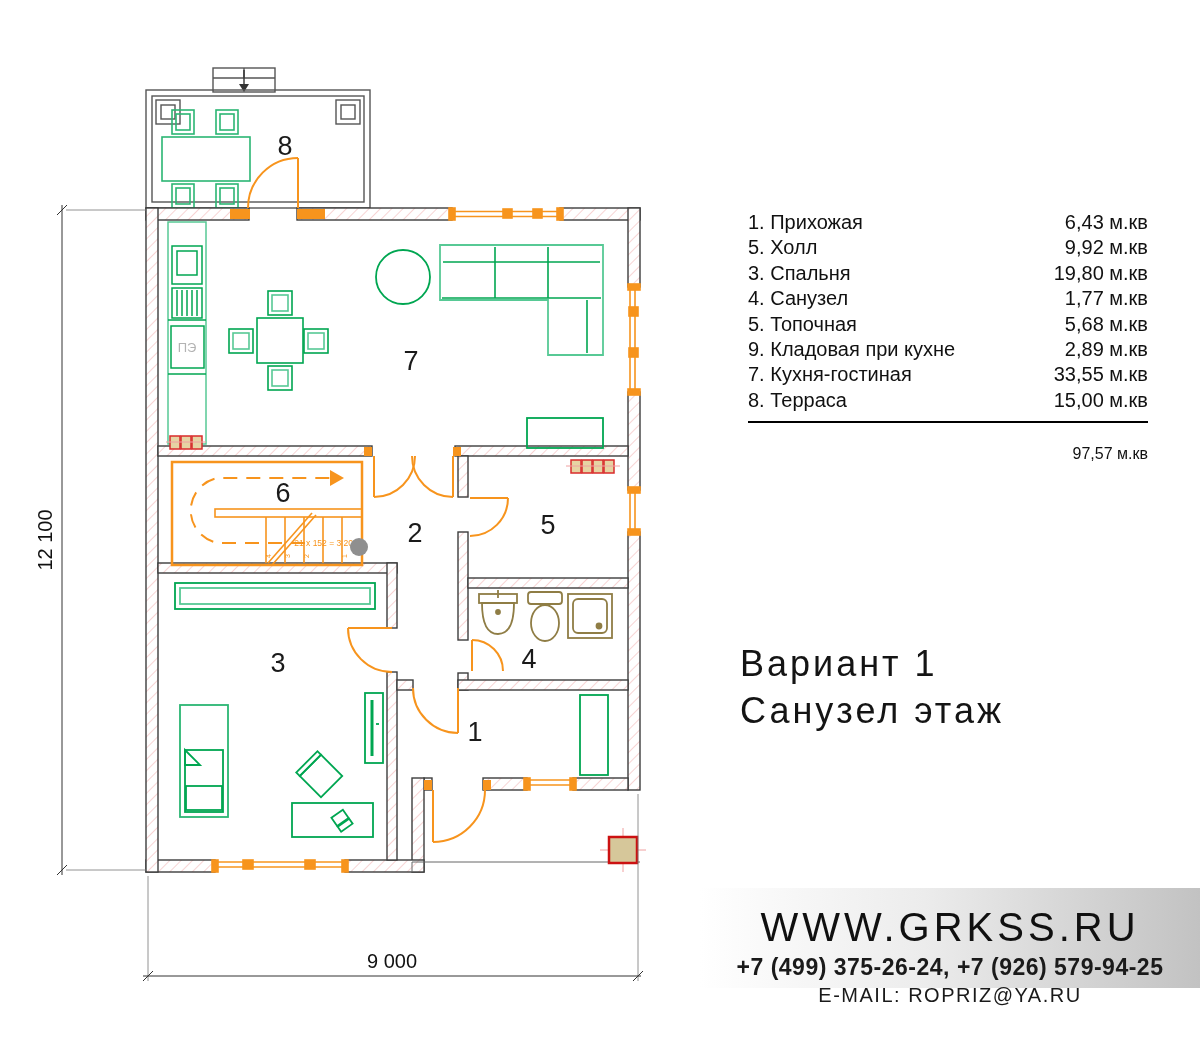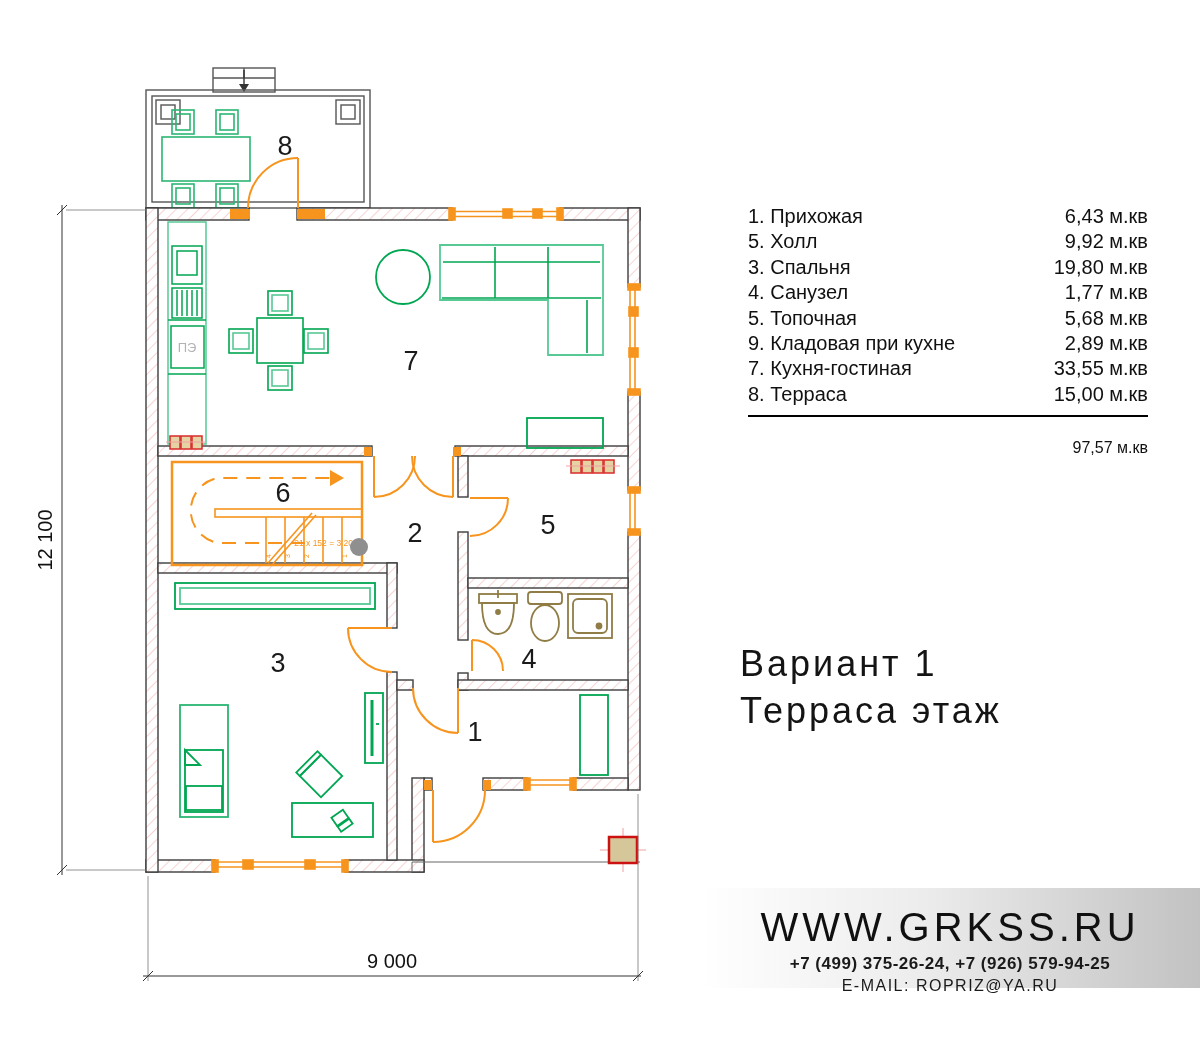--- a/index.html
+++ b/index.html
@@ -3,34 +3,34 @@
 <meta charset="utf-8">
 <style>
   html,body{margin:0;padding:0;background:#fff;}
   .canvas{
     position:relative;width:1200px;height:1050px;background:#ffffff;overflow:hidden;
     font-family:"Liberation Sans",sans-serif;color:#111;
   }
   svg text{font-family:"Liberation Sans",sans-serif;}
   .plan-svg{position:absolute;left:0;top:0;}
   
-  .legend{position:absolute;left:748px;top:204px;width:400px;}
+  .legend{position:absolute;left:748px;top:210px;width:400px;}
   .lrow{display:flex;justify-content:space-between;font-size:20px;line-height:25.4px;white-space:nowrap;}
   .legend-divider{border:none;border-top:2px solid #000;margin:8px 0 0 0;width:100%;}
   .legend-total{text-align:right;font-size:16px;margin-top:22px;}
   
   .title{position:absolute;left:740px;top:640px;width:440px;
          font-size:36px;letter-spacing:3px;line-height:47px;color:#141414;}
   
   .contact-panel{position:absolute;left:700px;top:888px;width:500px;height:100px;
     background:linear-gradient(90deg,#ffffff 0%,#ececec 45%,#c2c2c2 100%);
     text-align:center;}
   .website{font-size:40px;letter-spacing:4px;margin-top:17px;color:#101010;}
-  .phones{font-size:17px;font-weight:bold;letter-spacing:0.5px;margin-top:4px;color:#1a1a1a;}
-  .email{font-size:16px;letter-spacing:1.5px;margin-top:3px;color:#1a1a1a;}
+  .phones{font-size:23px;font-weight:bold;letter-spacing:0.5px;margin-top:4px;color:#1a1a1a;}
+  .email{font-size:20px;letter-spacing:1.5px;margin-top:3px;color:#1a1a1a;}
 </style>
 </head>
 <body>
 
 <div class="canvas">
 
   <svg class="plan-svg" width="700" height="1050" viewBox="0 0 700 1050">
     <defs>
       <pattern id="hatch" width="8" height="8" patternUnits="userSpaceOnUse" patternTransform="rotate(45)">
         <rect width="8" height="8" fill="#ffffff"></rect>
@@ -415,21 +415,21 @@
     <div class="lrow">
       <span>8. Терраса</span>
       <span>15,00 м.кв</span>
     </div>
     <hr class="legend-divider">
     <div class="legend-total">97,57 м.кв</div>
   </div>
 
   <div class="title">
     <div>Вариант 1</div>
-    <div>Терраса этаж</div>
+    <div>Санузел этаж</div>
   </div>
 
   <div class="contact-panel">
     <div class="website">WWW.GRKSS.RU</div>
     <div class="phones">+7 (499) 375-26-24, +7 (926) 579-94-25</div>
     <div class="email">E-MAIL: ROPRIZ@YA.RU</div>
   </div>
 
 </div>
 

